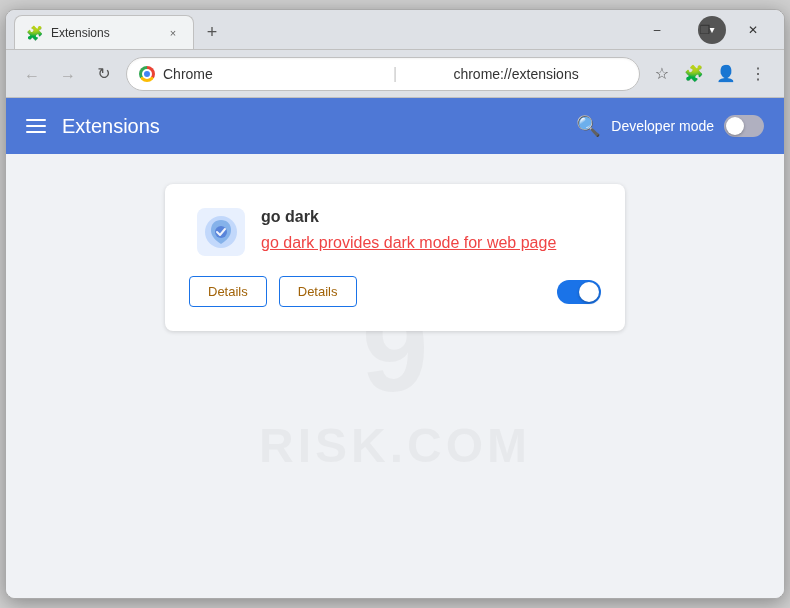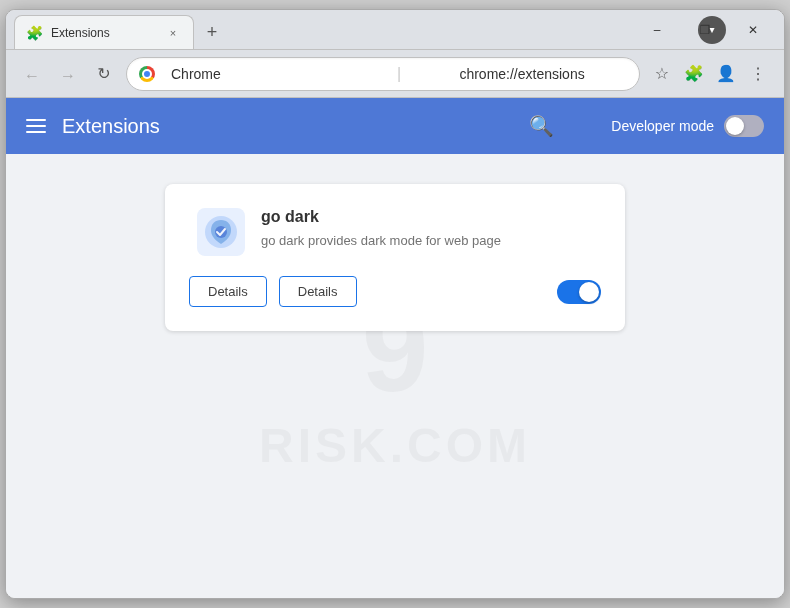--- a/index.html
+++ b/index.html
@@ -171,21 +171,21 @@
     .nav-btn.disabled { color: #aaa; cursor: default; }
 
     .address-bar {
       flex: 1;
       background: white;
       border-radius: 24px;
       height: 34px;
       display: flex;
       align-items: center;
       padding: 0 12px;
-      gap: 16px;
+      gap: 8px;
       border: 1px solid #c0c0c0;
       box-shadow: inset 0 1px 2px rgba(0,0,0,0.05);
     }
 
     .address-icon {
       width: 16px;
       height: 16px;
       display: flex;
       align-items: center;
       justify-content: center;
@@ -288,21 +288,20 @@
 
     .search-btn {
       color: white;
       font-size: 20px;
       cursor: pointer;
     }
 
     .dev-mode-label {
       font-size: 14px;
       color: white;
-      margin-left: 47px;
     }
 
     .toggle {
       width: 40px;
       height: 22px;
       border-radius: 11px;
       background: #b0b0c0;
       position: relative;
       cursor: pointer;
     }
@@ -394,40 +393,41 @@
     }
 
     .ext-name {
       font-size: 16px;
       font-weight: 600;
       color: #333;
       margin-bottom: 6px;
     }
 
     .ext-desc {
-      font-size: 13px;
-      color: #737373;
+      font-size: 16px;
+      color: #ef4444;
       line-height: 1.4;
+      text-decoration: underline;
     }
 
     .ext-card-footer {
       display: flex;
       align-items: center;
       gap: 12px;
     }
 
     .ext-btn {
       padding: 7px 18px;
       border-radius: 4px;
       font-size: 13px;
       font-weight: 500;
       cursor: pointer;
       border: 1px solid #1a73e8;
       background: white;
-      color: #404040;
+      color: #a16207;
     }
 
     .ext-toggle {
       margin-left: auto;
       width: 44px;
       height: 24px;
       border-radius: 12px;
       background: #1a73e8;
       position: relative;
       cursor: pointer;

